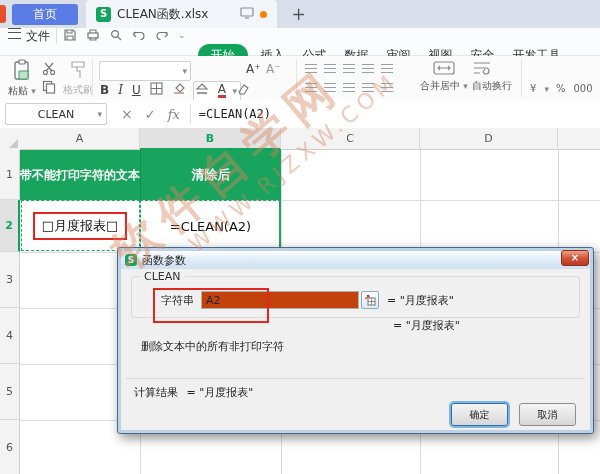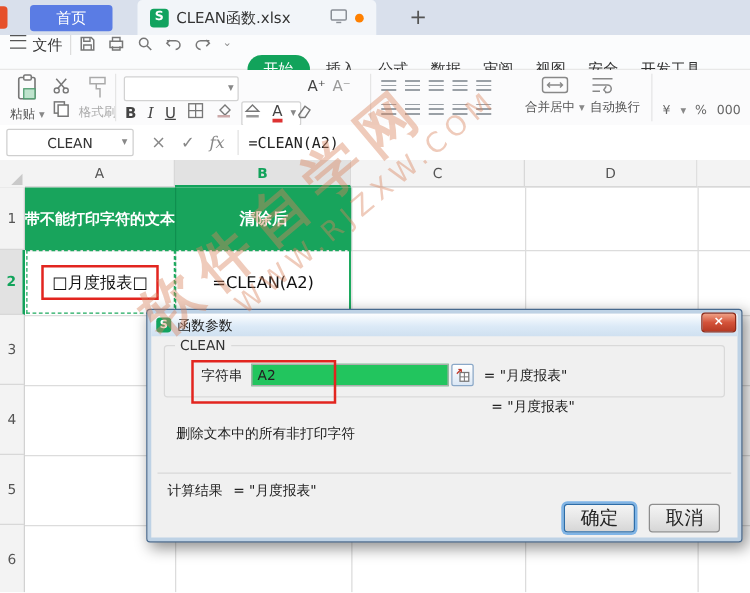--- a/index.html
+++ b/index.html
@@ -1,21 +1,21 @@
 <!DOCTYPE html>
 <html><head>
 <meta charset="utf-8">
 <style>
   html,body{margin:0;padding:0;}
   .screen{position:relative;width:600px;height:474px;overflow:hidden;
     font-family:"DejaVu Sans","Liberation Sans",sans-serif;background:#fff;font-size:12px;color:#333;}
   .abs{position:absolute;}
 
   
-  .tabbar{position:absolute;left:0;top:0;width:600px;height:28px;background:#d9e0ec;display:flex;align-items:center;gap:12px;}
+  .tabbar{position:absolute;left:0;top:0;width:600px;height:28px;background:#d9e0ec;display:flex;align-items:center;}
   .wps-logo{width:6px;height:18px;background:#e6502a;border-radius:0 3px 3px 0;margin-right:6px;}
   .home-tab{height:21px;min-width:50px;background:#5a7ce4;color:#fff;border-radius:3px;
     display:flex;align-items:center;justify-content:center;font-size:12px;padding:0 8px;}
   .doc-tab{height:28px;margin-left:8px;background:#f2f5f9;display:flex;align-items:center;
     padding:0 10px;gap:6px;border-radius:4px 4px 0 0;min-width:170px;}
   .s-badge{width:15px;height:15px;background:#12a35f;color:#fff;border-radius:3px;font-size:10px;
     font-weight:bold;display:inline-flex;align-items:center;justify-content:center;line-height:1;}
   .doc-title{font-size:12px;color:#333;}
   .dot{width:7px;height:7px;border-radius:50%;background:#ff8000;}
   .newtab{margin-left:14px;font-size:17px;color:#555;line-height:1;}
@@ -79,28 +79,28 @@
   .dlg-title{position:absolute;left:3px;top:3px;right:3px;height:18px;border-radius:2px 2px 0 0;
     background:linear-gradient(#fdfeff,#dceaf7 55%,#cfe0f0);display:flex;align-items:center;gap:5px;padding-left:4px;}
   .dlg-title .s-badge{width:12px;height:12px;font-size:9px;}
   .dlg-close{position:absolute;right:4px;top:2px;width:26px;height:14px;border-radius:3px;
     background:linear-gradient(#f0a186,#d4533a 50%,#b73a24);border:1px solid #8e2a18;color:#fff;
     display:flex;align-items:center;justify-content:center;font-size:10px;font-weight:bold;line-height:1;}
   .fgroup{position:absolute;left:13px;top:28px;width:447px;height:40px;border:1px solid #d9d9d9;border-radius:3px;}
   .fgroup legend,.fgroup-label{position:absolute;top:-7px;left:8px;background:#f0f0f0;padding:0 4px;font-size:11px;color:#333;}
   .param-row{position:absolute;left:0;top:14px;width:100%;display:flex;align-items:center;}
   .plabel{width:62px;text-align:right;padding-right:7px;}
-  .pinput{width:152px;height:16px;border:1px solid #aeaeae;background:#22c55e;display:flex;align-items:center;padding-left:4px;font-size:11px;}
+  .pinput{width:152px;height:16px;border:1px solid #aeaeae;background:#c2410c;display:flex;align-items:center;padding-left:4px;font-size:11px;}
   .range-btn{width:16px;height:16px;margin-left:2px;border:1px solid #8aa8c8;border-radius:2px;
     background:linear-gradient(#fff,#dce8f5);display:flex;align-items:center;justify-content:center;}
   .presult{margin-left:8px;}
   .dtext{position:absolute;color:#222;}
   .dsep{position:absolute;left:8px;right:8px;height:1px;background:#d8d8d8;}
   .help-link{color:#7040d0;text-decoration:none;}
-  .dbtn{position:absolute;width:55px;height:21px;border:1px solid #8e8e8e;border-radius:3px;font-size:15px;color:#222;
+  .dbtn{position:absolute;width:55px;height:21px;border:1px solid #8e8e8e;border-radius:3px;font-size:10px;color:#222;
     background:linear-gradient(#f4f4f4,#e8e8e8 45%,#d6d6d6);display:flex;align-items:center;justify-content:center;}
   .dbtn.primary{border:1px solid #2d6da8;box-shadow:0 0 0 2px #7fb4e6;}
 
   
   .watermark{position:absolute;left:15px;top:140px;width:440px;z-index:20;pointer-events:none;
     transform:rotate(-40deg);transform-origin:50% 50%;color:rgba(216,130,94,0.42);text-align:center;}
   .watermark .wm1{font-size:46px;letter-spacing:10px;font-weight:bold;line-height:1.1;}
   .watermark .wm2{font-size:22px;letter-spacing:5px;margin-left:110px;line-height:1.2;}
 </style>
 </head>

